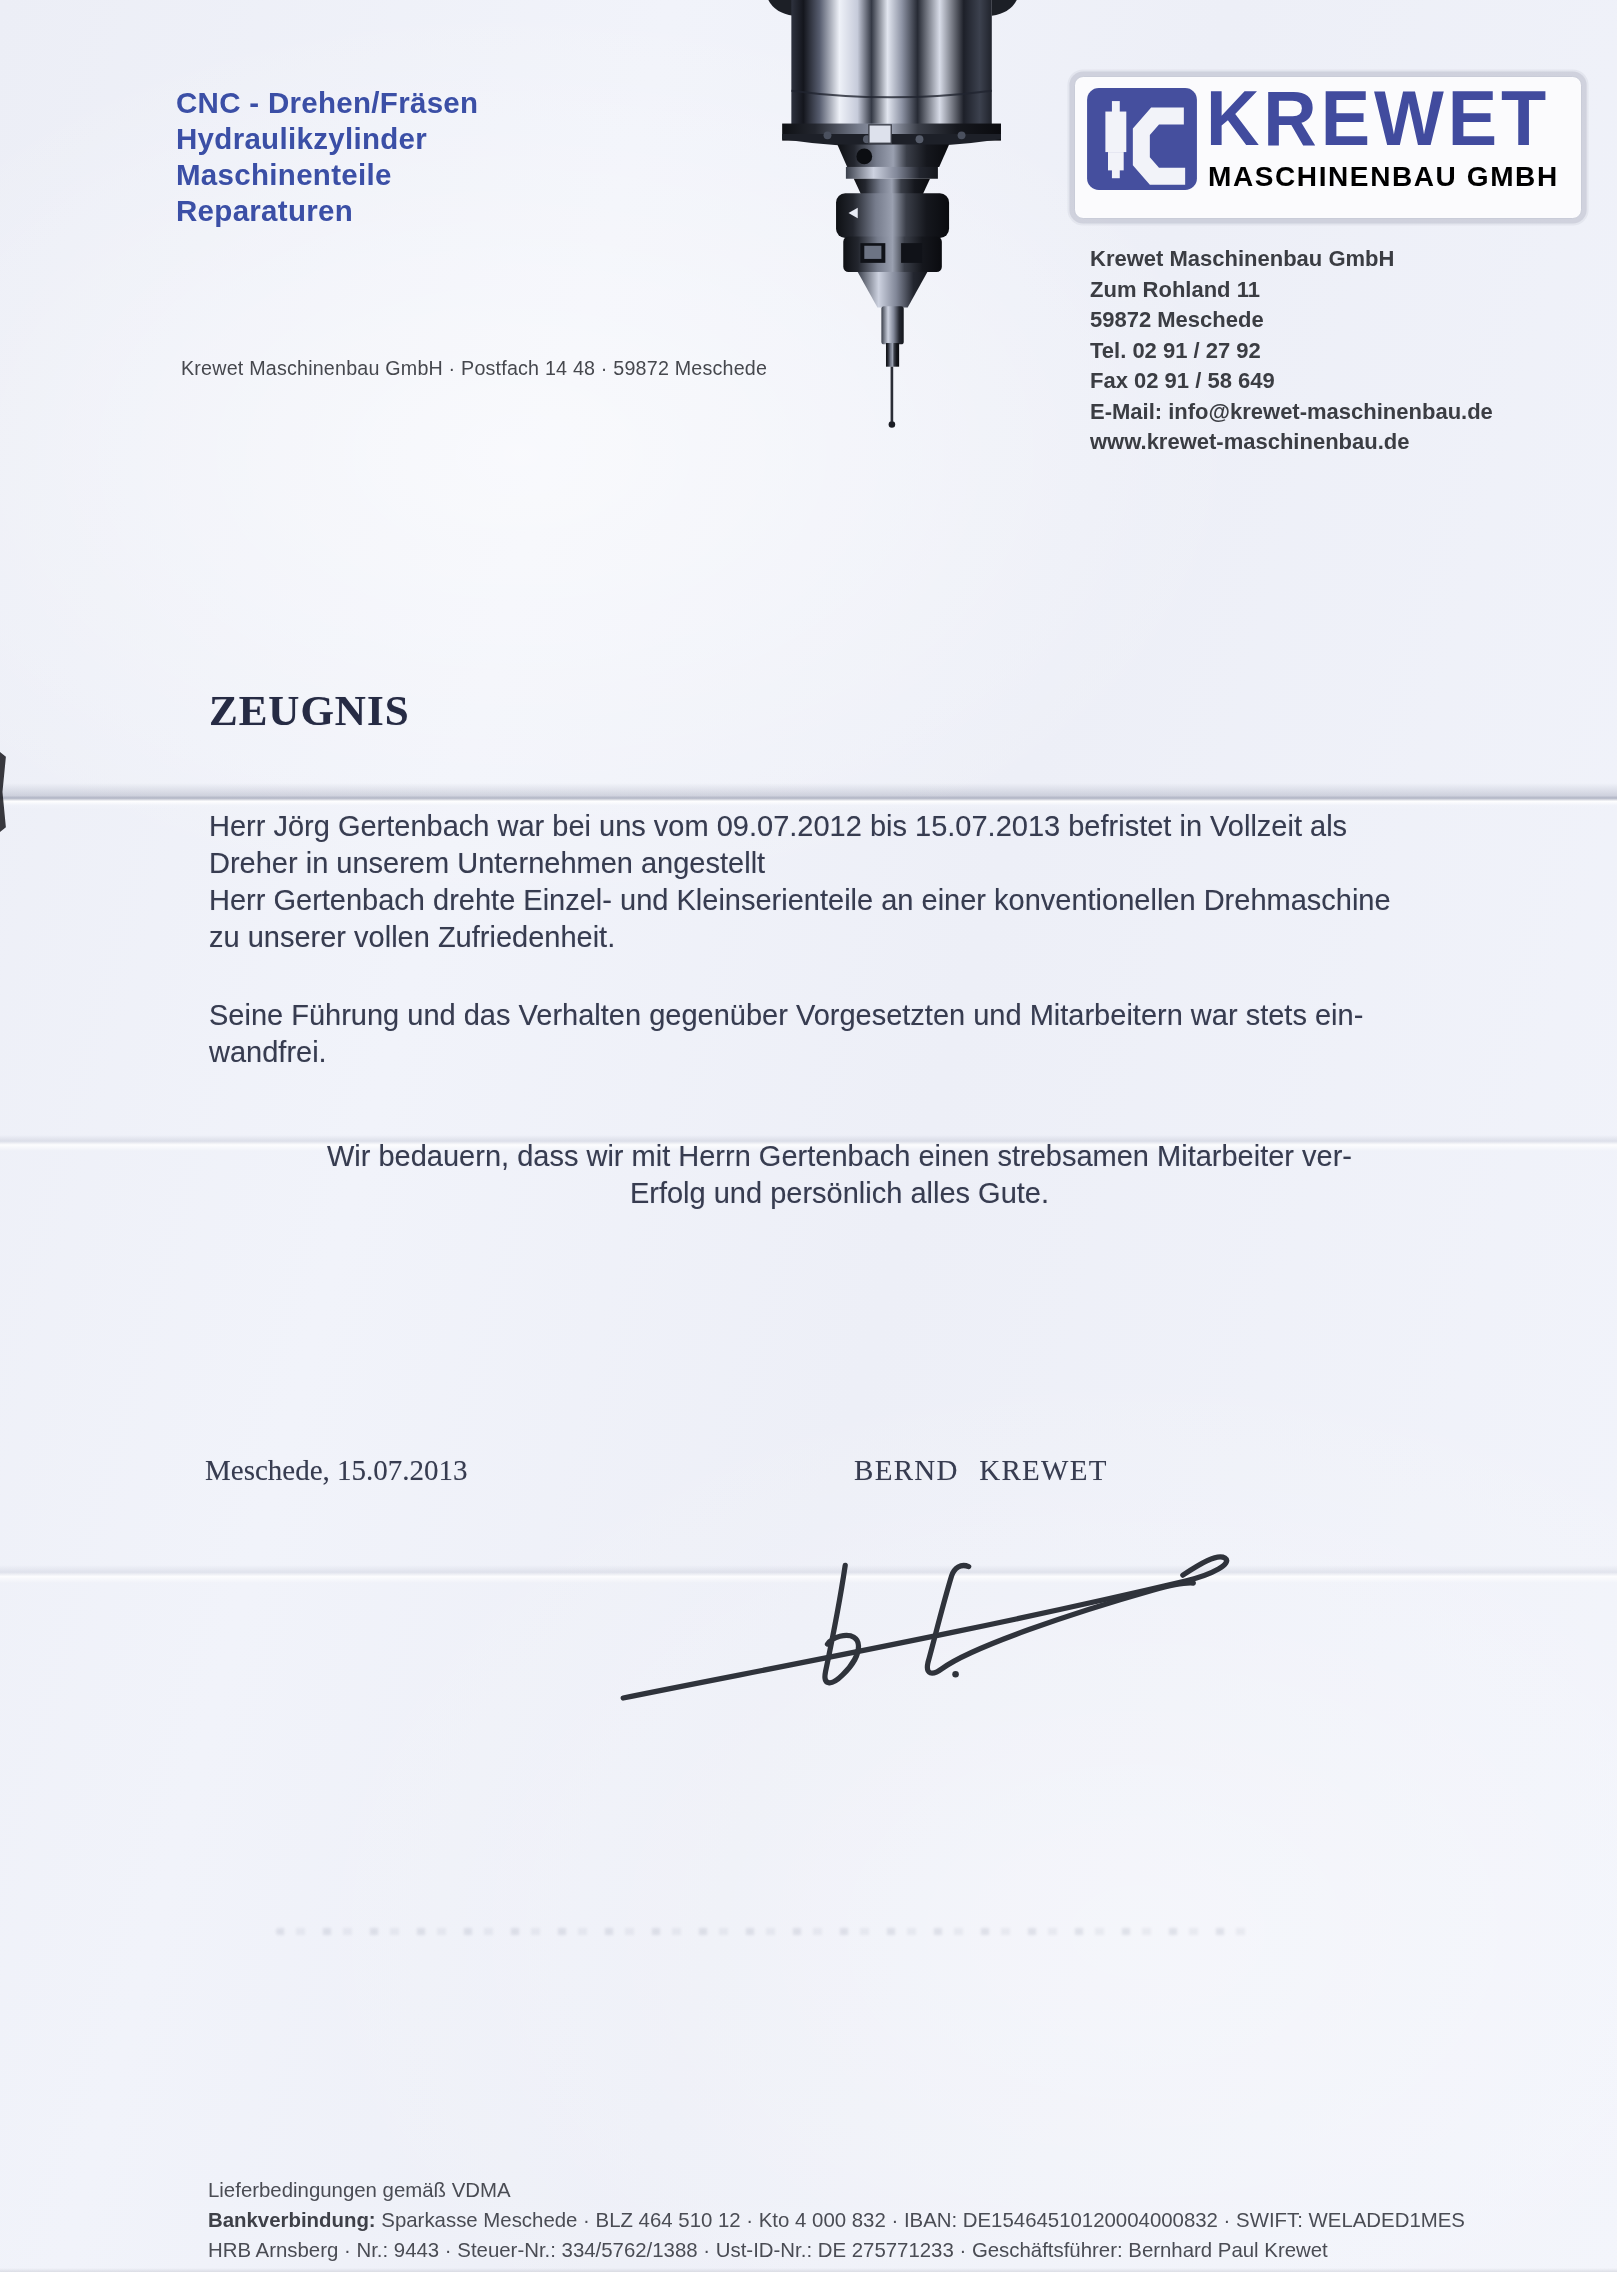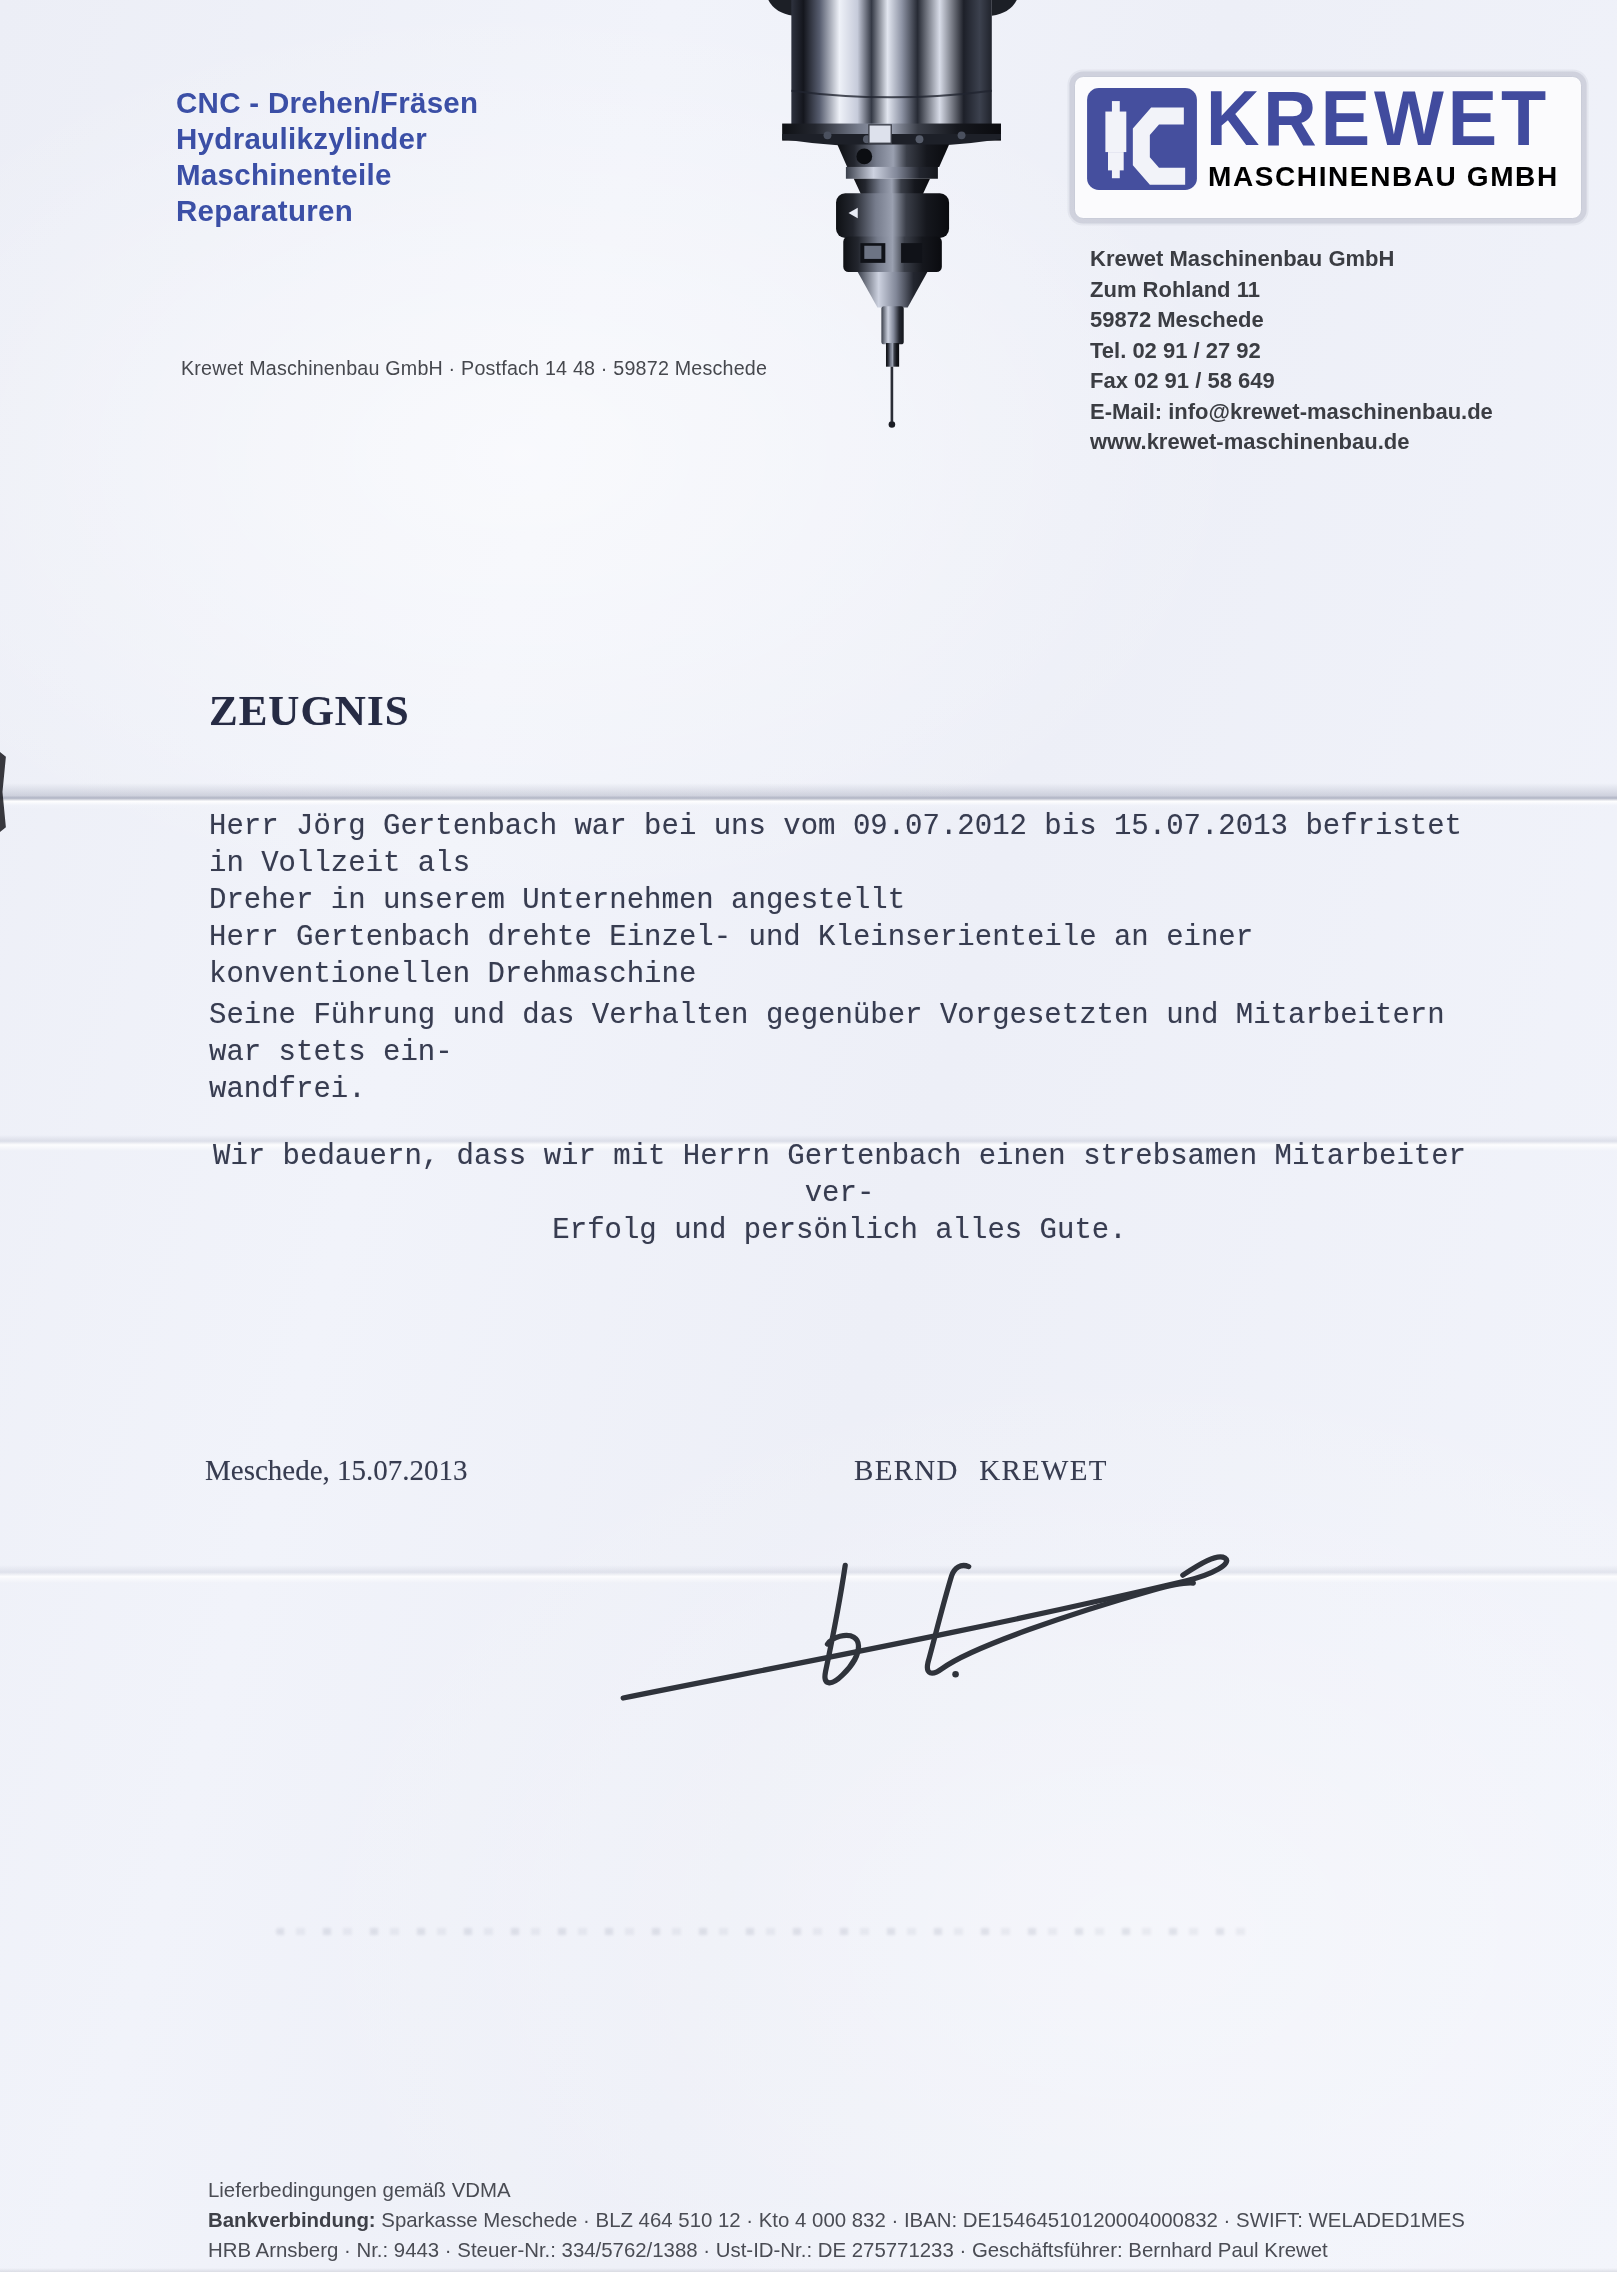--- a/index.html
+++ b/index.html
@@ -48,21 +48,21 @@
     font-size:74px;letter-spacing:3.9px;line-height:74px;transform:scaleY(1.04);transform-origin:left top;}
   .logo-sub{position:absolute;left:133px;top:84px;color:#000000;font-weight:700;
     font-size:28px;letter-spacing:1.6px;}
   .contact{position:absolute;left:1090px;top:244px;color:#3b3d43;font-weight:700;
     font-size:22px;line-height:30.5px;}
   
   .spindle{position:absolute;left:696px;top:0;}
   
   .doc-title{position:absolute;left:209px;top:686px;color:#262b44;font-family:"Liberation Serif",serif;
     font-weight:700;font-size:43px;letter-spacing:1px;text-shadow:0 0 0.7px rgba(40,45,70,.45);}
-  .para{position:absolute;left:209px;width:1261px;color:#373c50;font-family:Liberation Mono, monospace;
+  .para{position:absolute;left:209px;width:1261px;color:#373c50;font-family:Liberation Sans, sans-serif;
     font-size:29px;line-height:37px;text-shadow:0 0 0.7px rgba(55,60,85,.35);}
   .para-1{top:808px;} .para-2{top:997px;} .para-3{top:1138px;text-align:center;}
   .place-date{position:absolute;left:205px;top:1454px;color:#373c50;font-family:Liberation Serif, serif;
     font-size:29px;text-shadow:0 0 0.7px rgba(55,60,85,.35);}
   .signer{position:absolute;left:854px;top:1454px;color:#373c50;font-family:"Liberation Serif",serif;
     font-size:29px;letter-spacing:1.3px;word-spacing:11.8px;text-shadow:0 0 0.7px rgba(55,60,85,.35);}
   .signature{position:absolute;left:614px;top:1527px;}
   
   .footer{position:absolute;left:208px;top:2175px;color:#4a4c54;font-size:20.4px;line-height:30px;}
   .footer b{font-weight:700;color:#3e4048;}
@@ -182,20 +182,21 @@
       <div>Fax 02 91 / 58 649</div>
       <div>E-Mail: info@krewet-maschinenbau.de</div>
       <div>www.krewet-maschinenbau.de</div>
     </div>
 
   <div class="doc-title">ZEUGNIS</div>
   <div class="para para-1">
       <div>Herr Jörg Gertenbach war bei uns vom 09.07.2012 bis 15.07.2013  befristet in Vollzeit als</div>
       <div>Dreher in unserem Unternehmen angestellt</div>
       <div>Herr Gertenbach drehte Einzel- und Kleinserienteile an einer konventionellen Drehmaschine</div>
+      <div>zu unserer vollen Zufriedenheit.</div>
     </div>
   <div class="para para-2">
       <div>Seine Führung und das Verhalten gegenüber Vorgesetzten und Mitarbeitern war stets ein-</div>
       <div>wandfrei.</div>
     </div>
   <div class="para para-3">
       <div>Wir bedauern, dass wir mit Herrn Gertenbach einen strebsamen Mitarbeiter ver-</div>
       <div>Erfolg und persönlich alles Gute.</div>
     </div>
 

